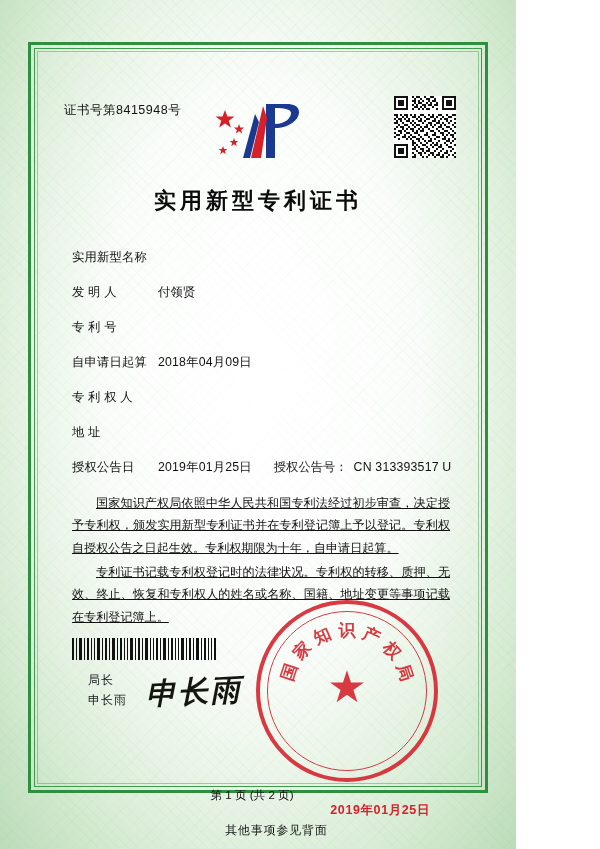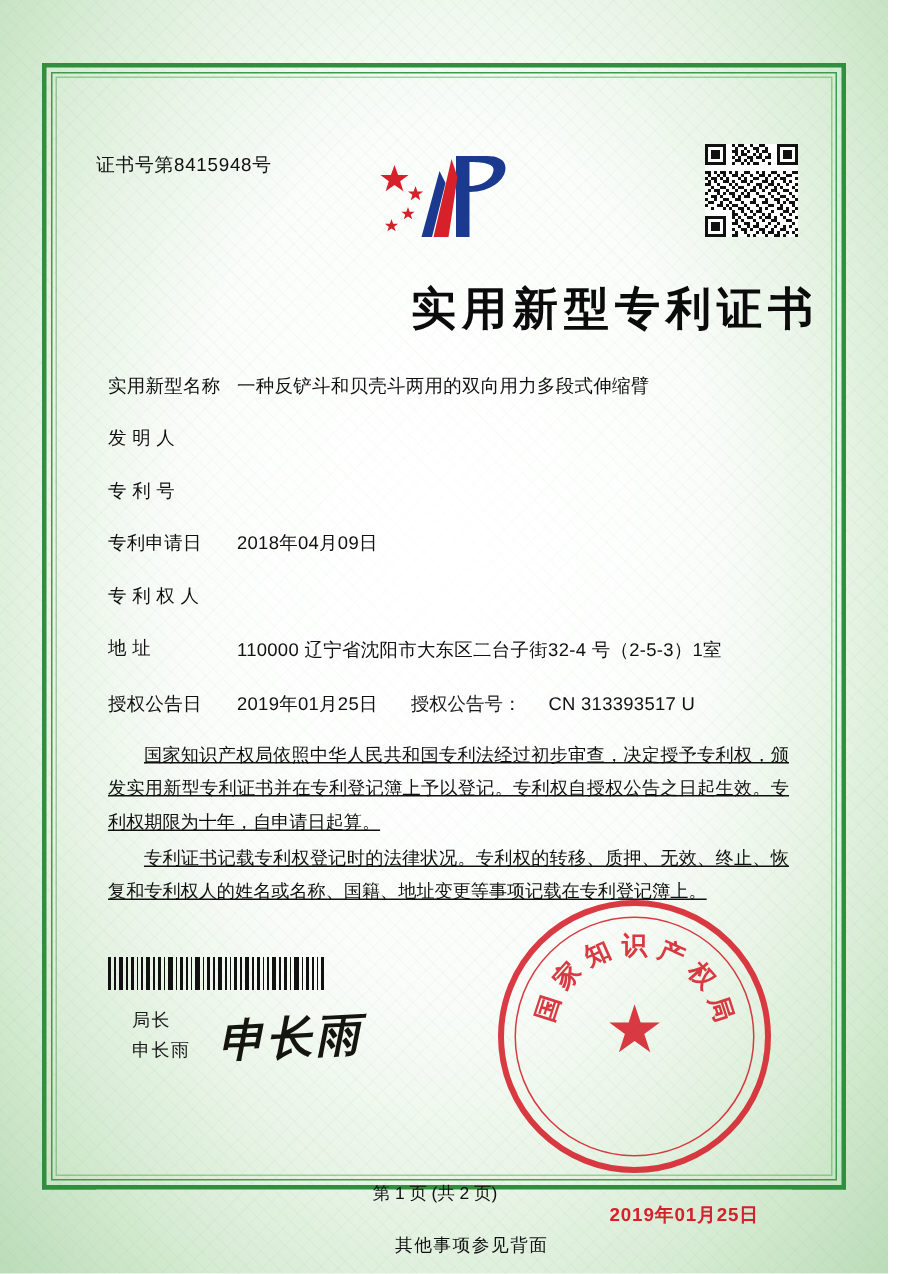--- a/index.html
+++ b/index.html
@@ -10,21 +10,21 @@
   body {
     width: 600px;
     height: 849px;
     font-family: "Liberation Sans", sans-serif;
     color: #1a1a1a;
     overflow: hidden;
   }
 
   .page {
     position: relative;
-    width: 592px;
+    width: 516px;
     height: 849px;
     background:
       radial-gradient(ellipse at 50% 42%, #ffffff 0%, #f8fcf8 38%, #eef7ec 62%, #dff0dc 82%, #d2ead0 100%);
     box-sizing: border-box;
     overflow: hidden;
   }
 
   
   .texture {
     position: absolute;
@@ -115,23 +115,23 @@
     background-color: #ffffff;
     image-rendering: pixelated;
   }
 
   
   .title {
     position: absolute;
     top: 126px;
     left: 0;
     right: 0;
-    text-align: right;
+    text-align: center;
     font-family: "DejaVu Sans", sans-serif;
-    font-size: 30px;
+    font-size: 22px;
     font-weight: bold;
     letter-spacing: 4px;
     color: #0b0b0b;
   }
 
   
   .fields {
     position: absolute;
     top: 188px;
     left: 26px;
@@ -154,21 +154,21 @@
     flex: 1;
     color: #111;
     letter-spacing: 0.2px;
   }
   .frow.split .fvalue {
     flex: 0 0 auto;
     margin-right: 22px;
   }
   .flabel2 {
     flex: 0 0 auto;
-    margin-right: 18px;
+    margin-right: 6px;
   }
 
   .addr-value {
     line-height: 1.7;
   }
 
   
   .paras {
     position: absolute;
     top: 432px;
@@ -560,38 +560,37 @@
             <rect x="30" y="30" width="1" height="1"></rect>
         </g>
       </svg>
     </div>
 
     <div class="title">实用新型专利证书</div>
 
     <div class="fields">
       <div class="frow">
         <div class="flabel">实用新型名称</div>
-        <div class="fvalue">一种反铲斗和贝壳斗两用的双向用力多段式伸缩臂</div>
       </div>
       <div class="frow">
         <div class="flabel">发 明 人</div>
+        <div class="fvalue">付领贤</div>
       </div>
       <div class="frow">
         <div class="flabel">专 利 号</div>
       </div>
       <div class="frow">
-        <div class="flabel">专利申请日</div>
+        <div class="flabel">自申请日起算</div>
         <div class="fvalue">2018年04月09日</div>
       </div>
       <div class="frow">
         <div class="flabel">专 利 权 人</div>
       </div>
       <div class="frow">
         <div class="flabel">地 址</div>
-        <div class="fvalue addr-value">110000 辽宁省沈阳市大东区二台子街32-4 号（2-5-3）1室</div>
       </div>
       <div class="frow split">
         <div class="flabel">授权公告日</div>
         <div class="fvalue">2019年01月25日</div>
         <div class="flabel2">授权公告号：</div>
         <div class="fvalue">CN 313393517 U</div>
       </div>
     </div>
 
     <div class="paras">

